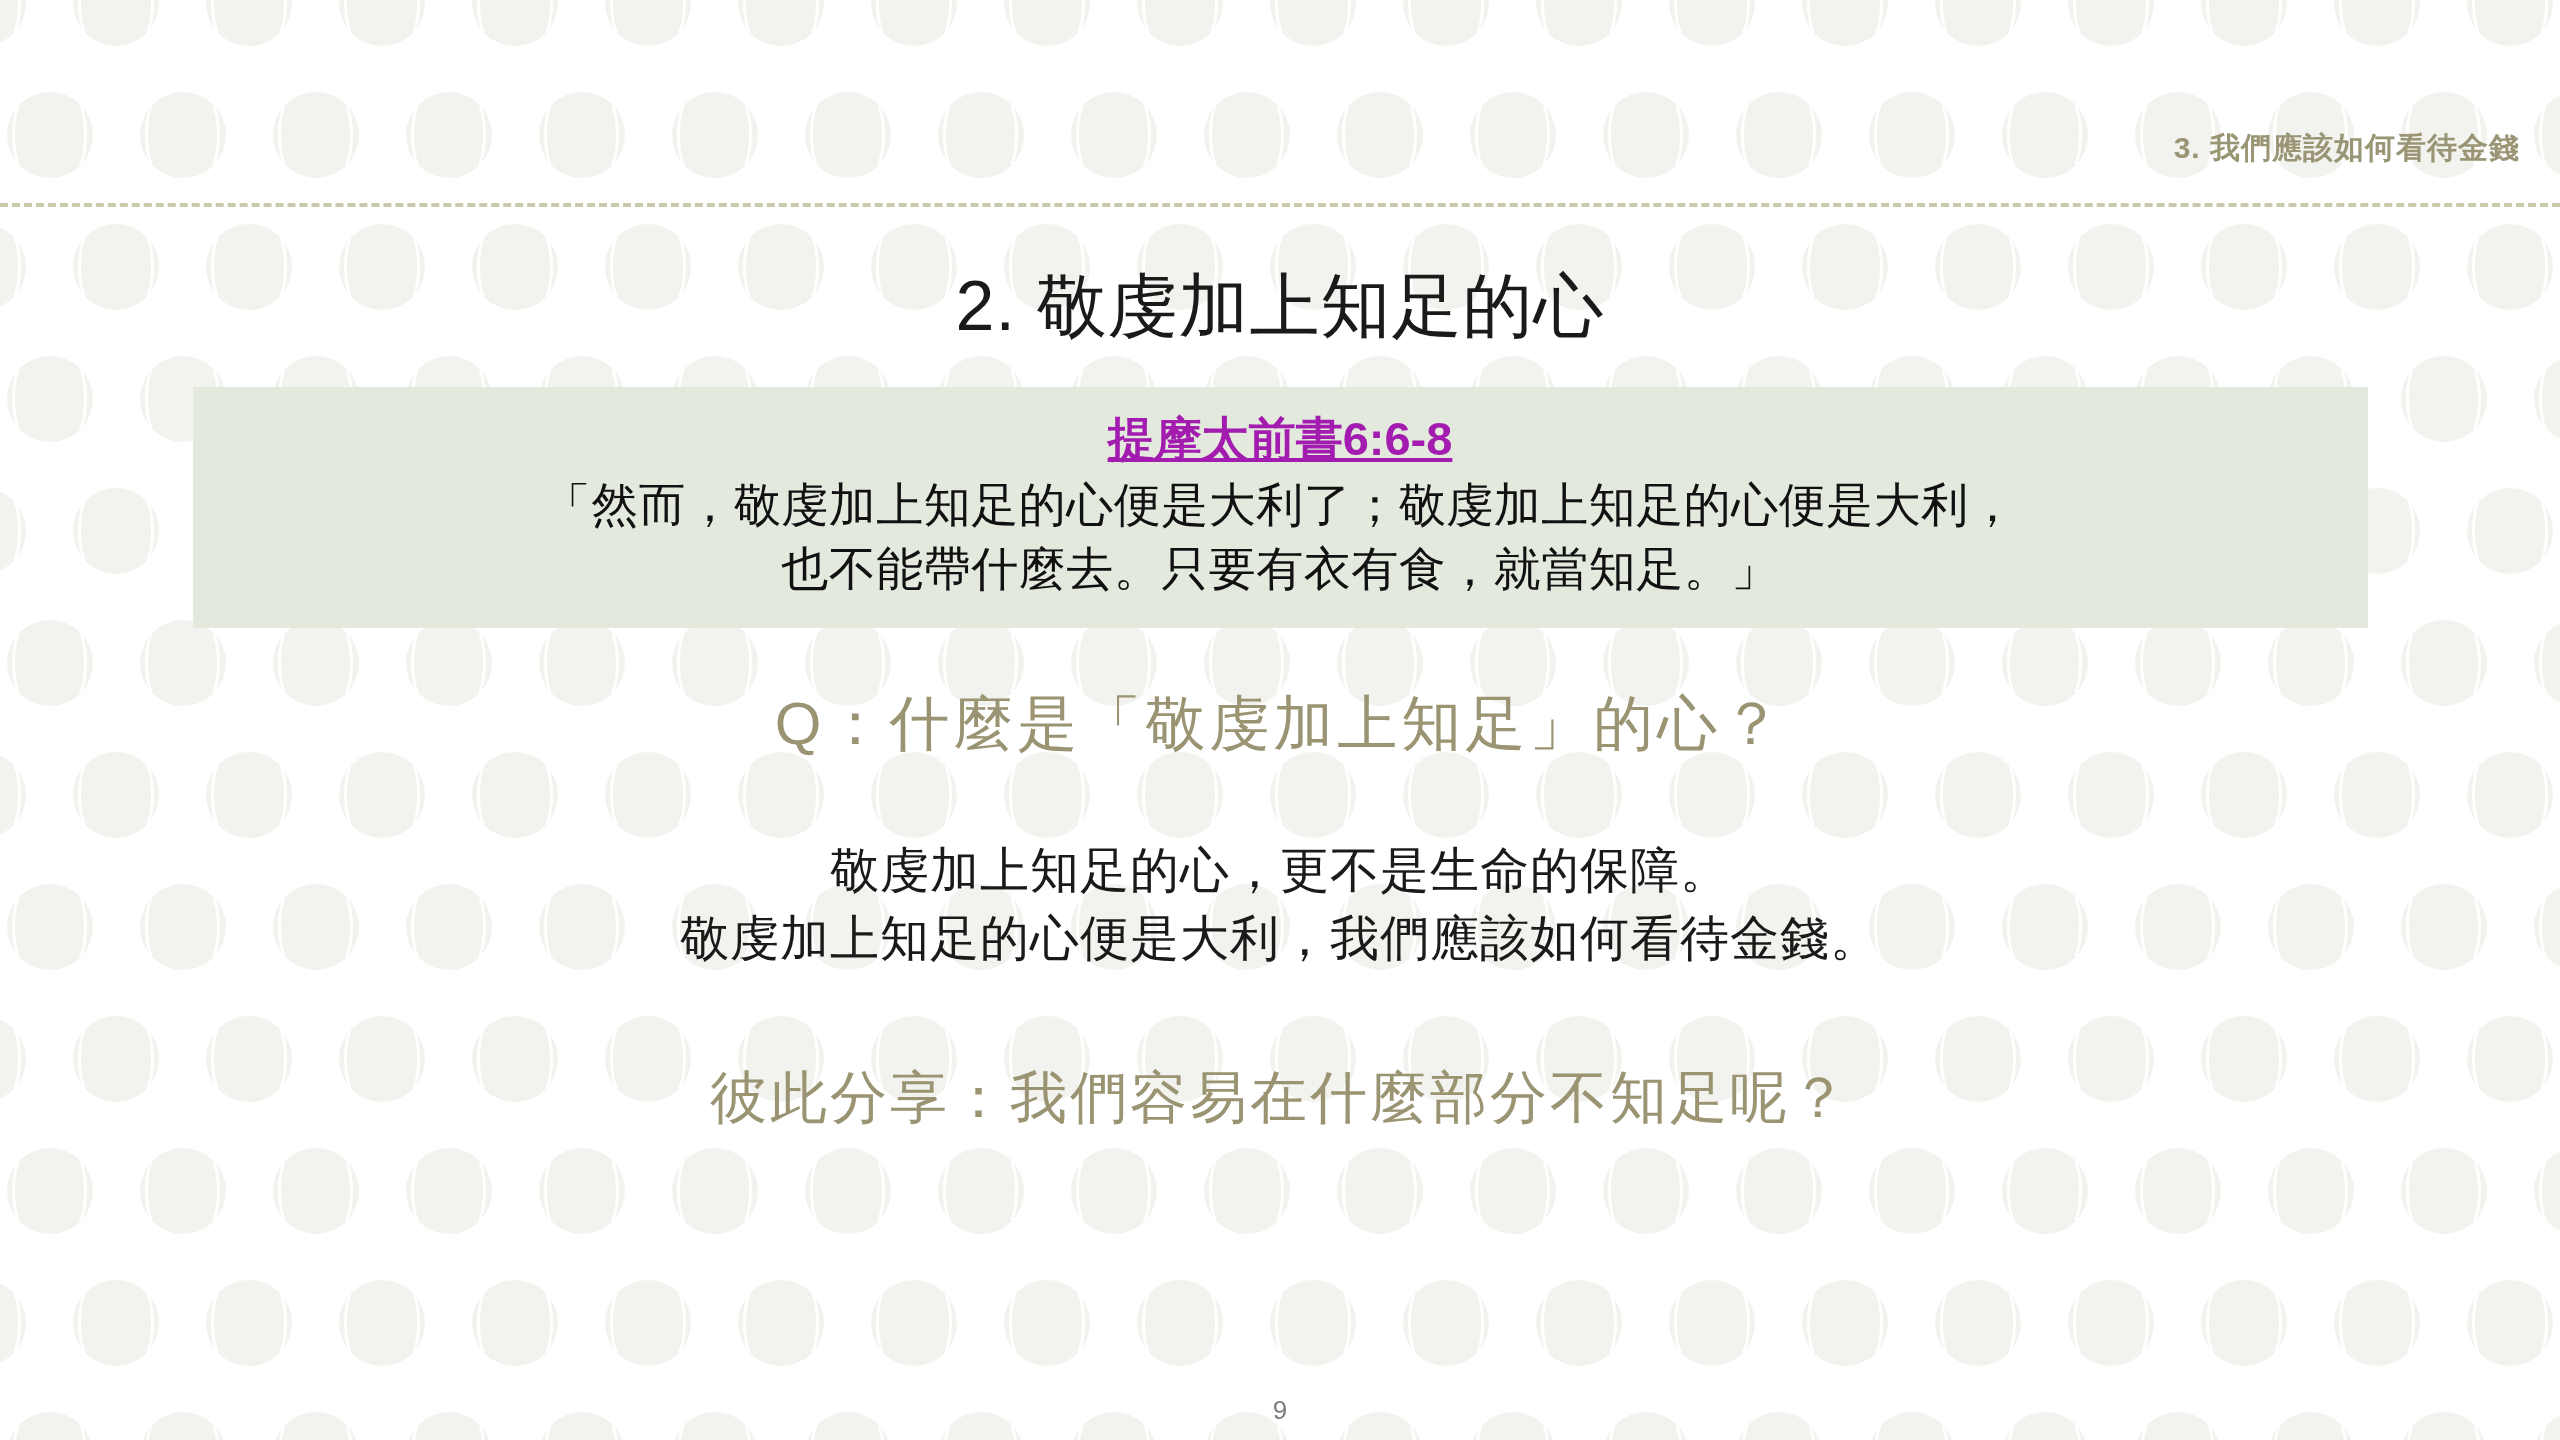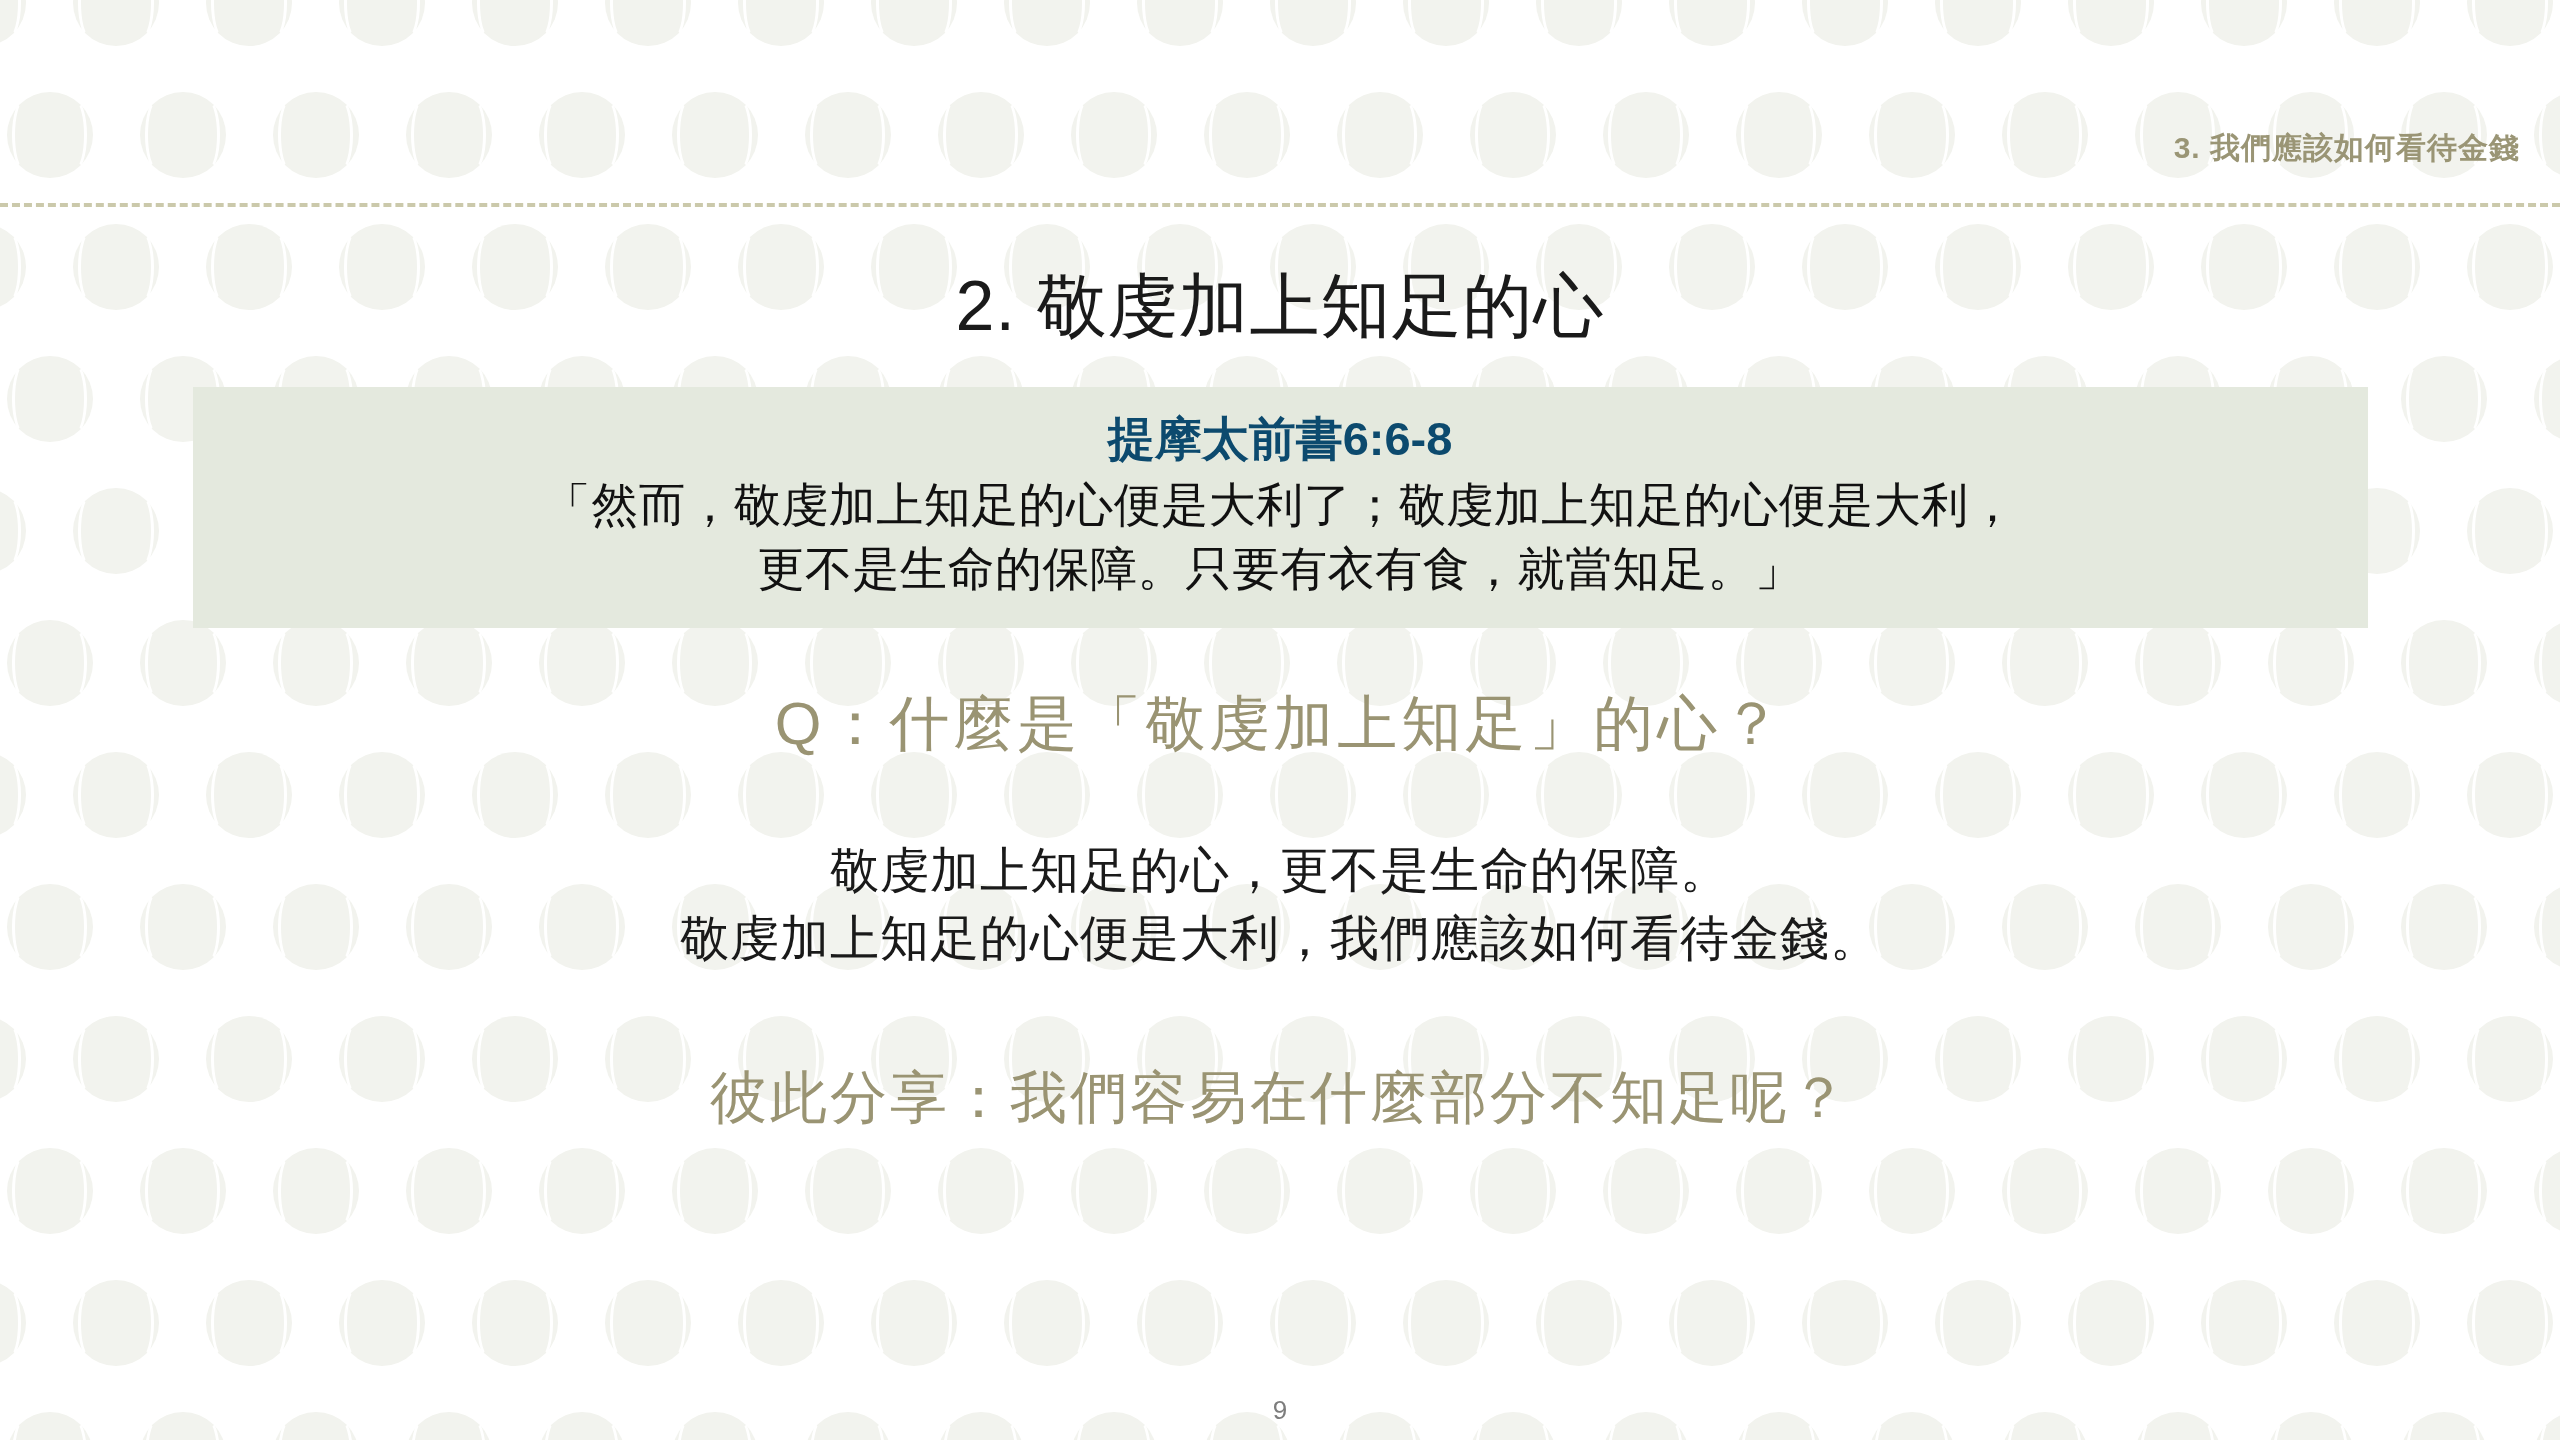--- a/index.html
+++ b/index.html
@@ -103,24 +103,25 @@
   .scripture-box {
     margin-top: 42px;
     width: 2175px;
     background: #e4e9de;
     padding: 22px 30px 28px 30px;
     box-sizing: border-box;
     text-align: center;
   }
   .scripture-ref {
     font-size: 47px;
-    color: #0c4a6e;
+    color: #a21caf;
     font-weight: 700;
     line-height: 1.28;
     margin-bottom: 4px;
+    text-decoration: underline;
   }
   .scripture-text {
     font-size: 47px;
     color: #111111;
     line-height: 1.35;
     letter-spacing: 0.5px;
   }
 
   .question {
     margin-top: 56px;
@@ -411,21 +412,21 @@
     <div class="header-rule"></div>
   </div>
 
   <div class="content">
 
     <div class="slide-title">2. 敬虔加上知足的心</div>
 
     <div class="scripture-box">
       <div class="scripture-ref">提摩太前書6:6-8</div>
       <div class="scripture-text">「然而，敬虔加上知足的心便是大利了；敬虔加上知足的心便是大利，</div>
-      <div class="scripture-text">更不是生命的保障。只要有衣有食，就當知足。」</div>
+      <div class="scripture-text">也不能帶什麼去。只要有衣有食，就當知足。」</div>
     </div>
 
     <div class="question">Q：什麼是「敬虔加上知足」的心？</div>
 
     <div class="body-text">
       <div>敬虔加上知足的心，更不是生命的保障。</div>
       <div>敬虔加上知足的心便是大利，我們應該如何看待金錢。</div>
     </div>
 
     <div class="share">彼此分享：我們容易在什麼部分不知足呢？</div>

